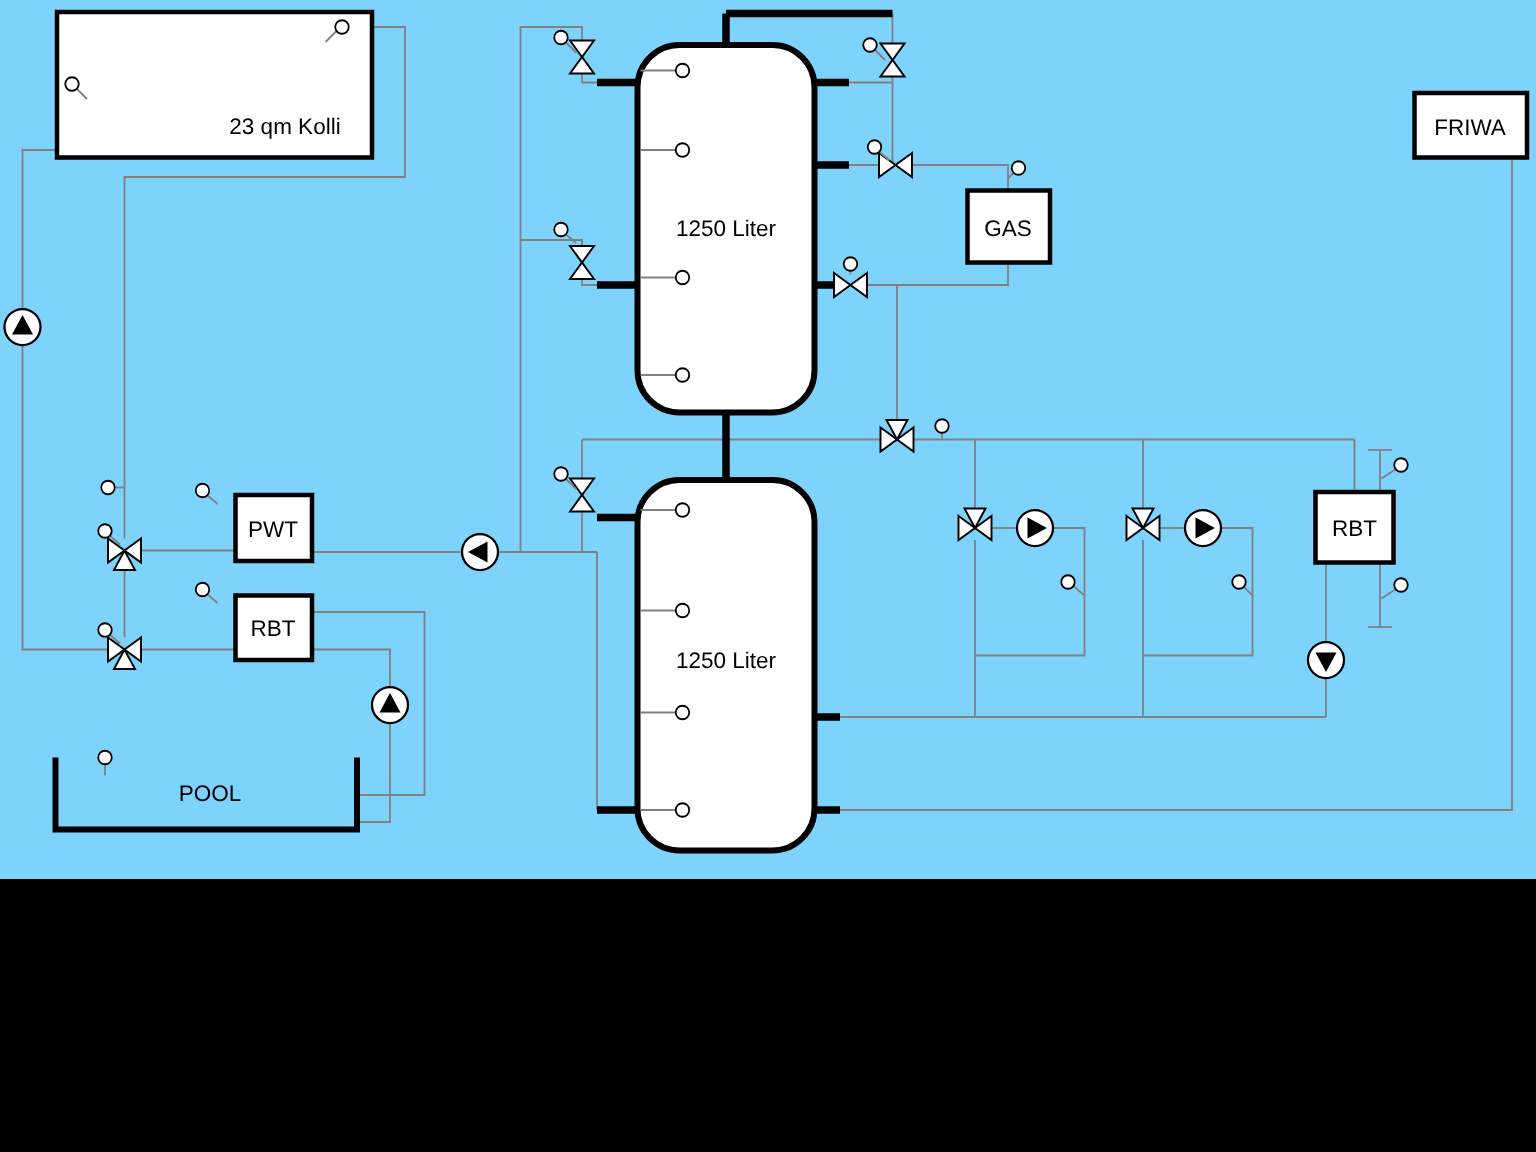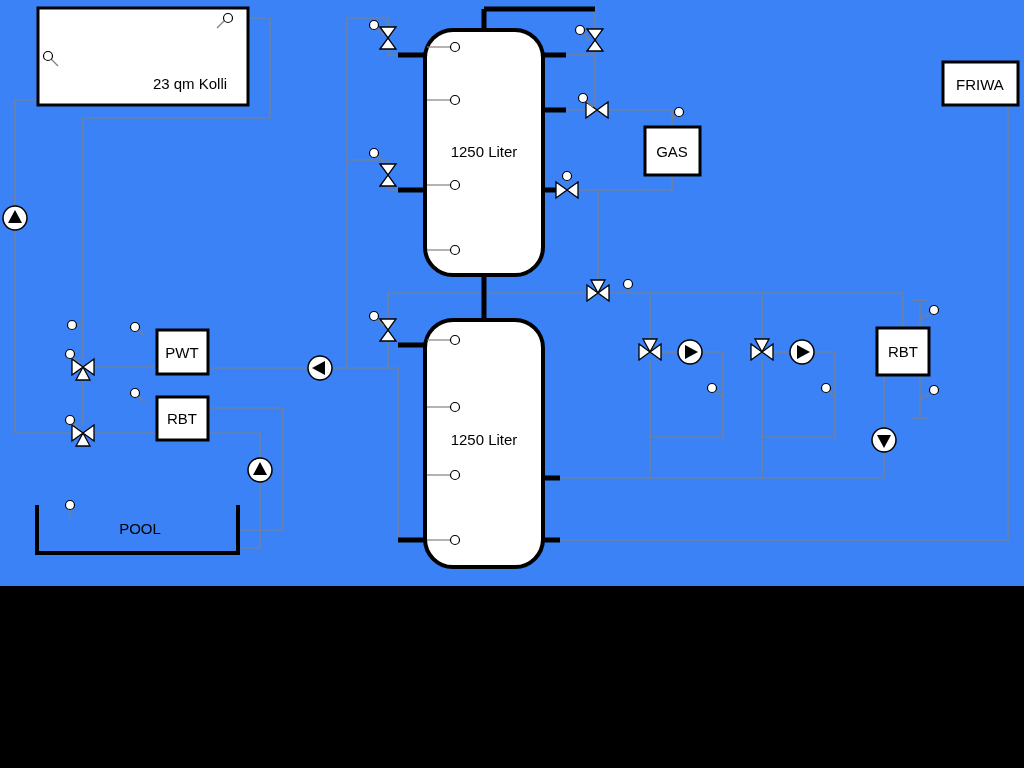--- a/index.html
+++ b/index.html
@@ -1,17 +1,17 @@
 <!DOCTYPE html>
 <html><head>
 <meta charset="utf-8">
 <style>
   html,body{margin:0;padding:0;background:#000;}
   .page{width:1024px;height:768px;background:#000;position:relative;overflow:hidden;}
-  .canvas{width:1024px;height:586px;background:#3b82f6;position:absolute;top:0;left:0;}
+  .canvas{width:1024px;height:586px;background:#7dd3fc;position:absolute;top:0;left:0;}
   .bottom-bar{width:1024px;height:182px;background:#000;position:absolute;top:586px;left:0;}
   svg{display:block;}
   text{font-family:"Liberation Sans", sans-serif;font-size:15px;fill:#000;}
 </style>
 </head>
 <body>
 
 <div class="page">
   <div class="canvas">
     <svg width="1024" height="586" viewBox="0 0 1024 586">

